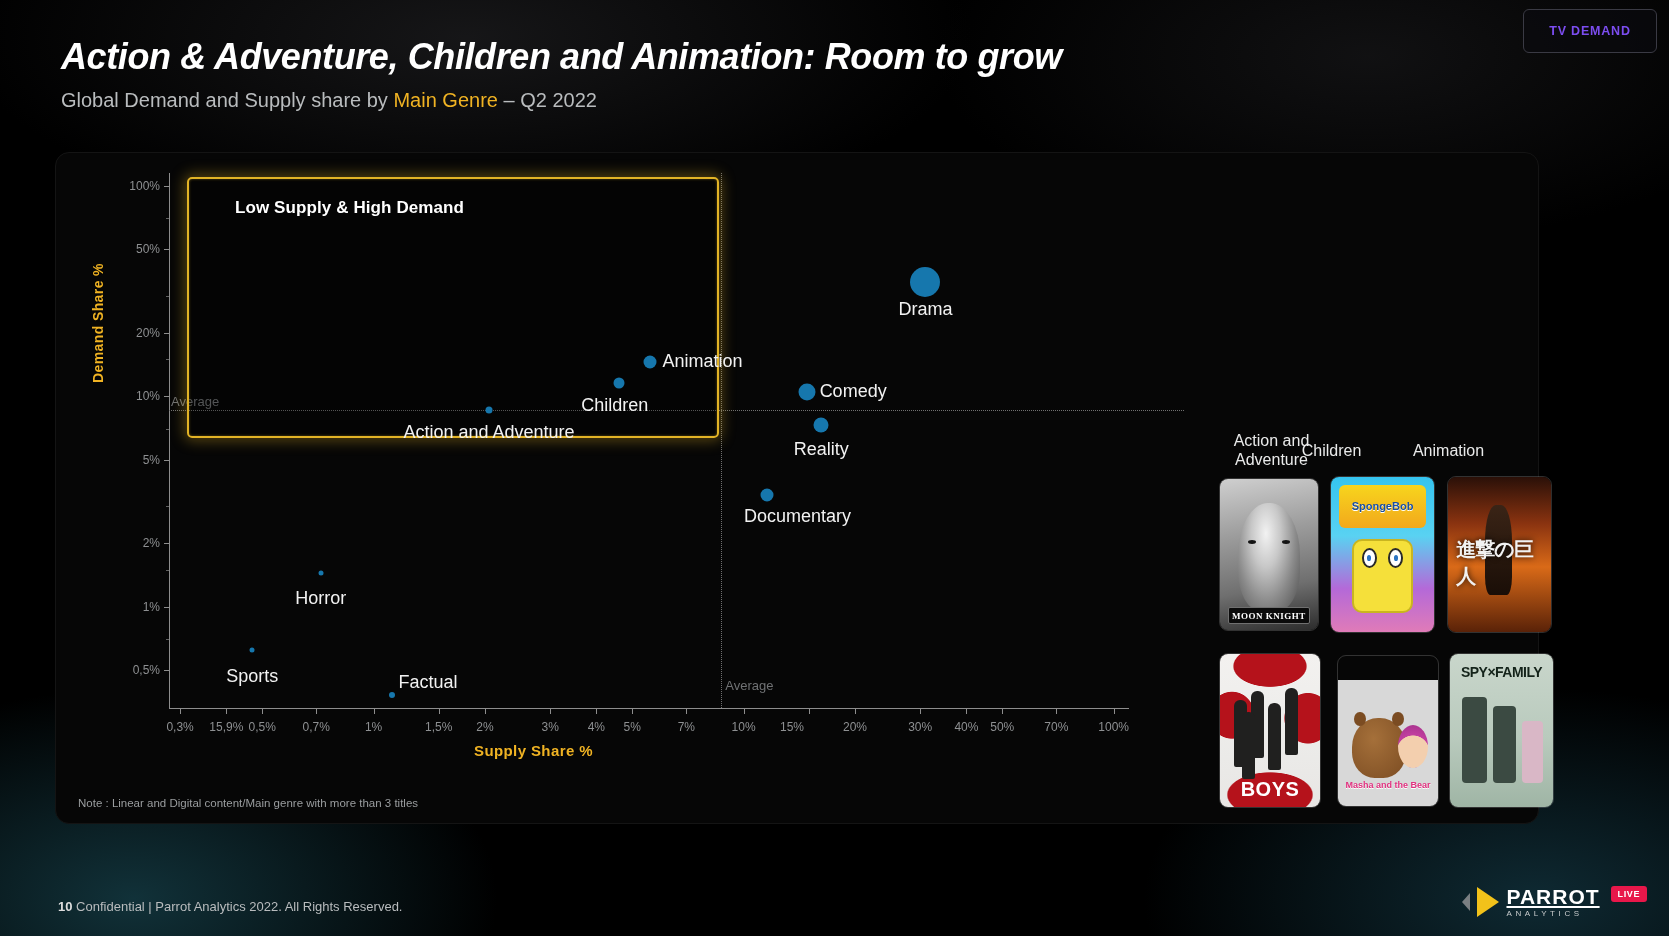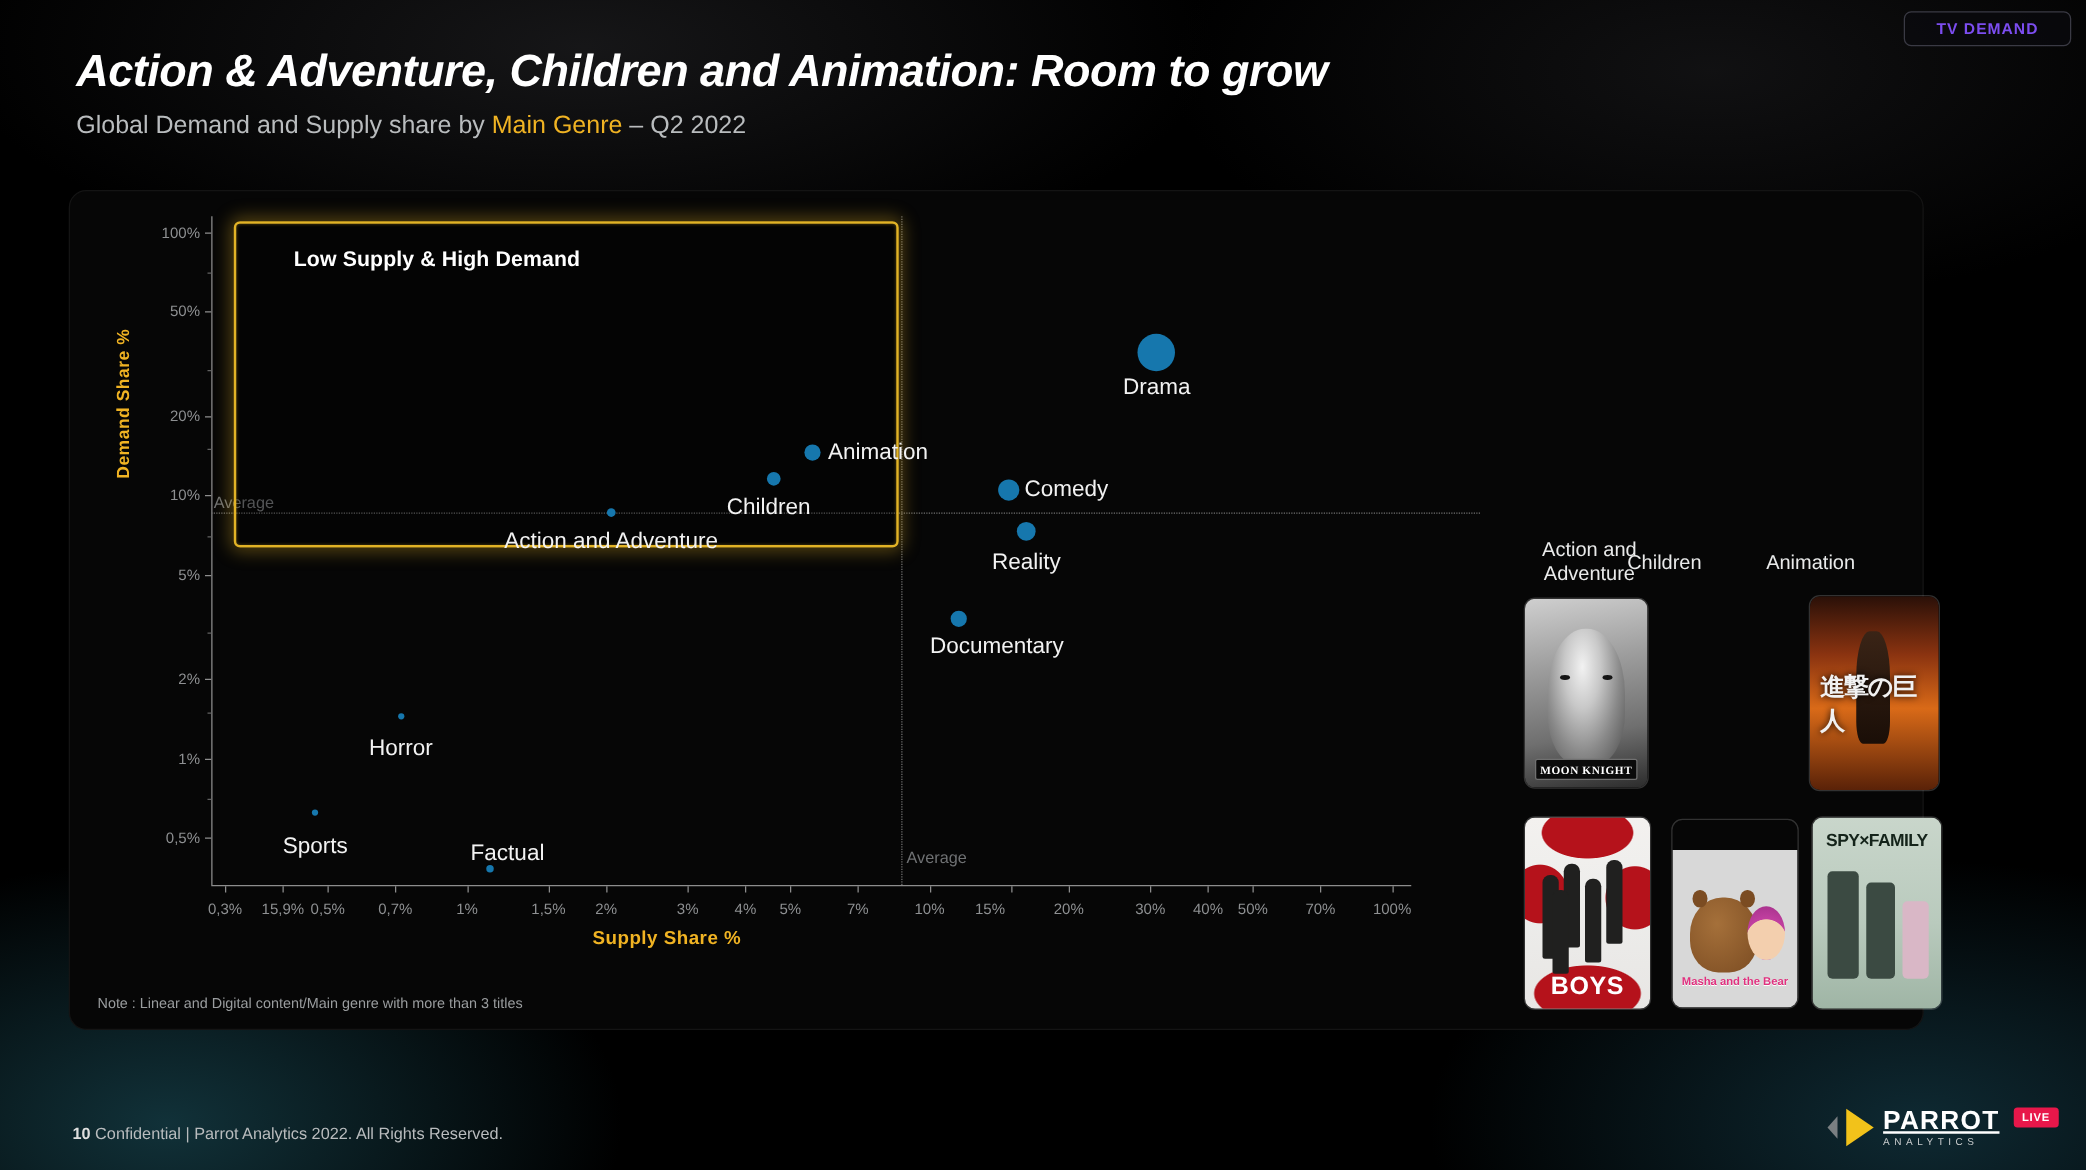--- a/index.html
+++ b/index.html
@@ -15,21 +15,21 @@
     background:
       radial-gradient(ellipse 520px 300px at 8% 96%, rgba(18,52,60,0.95), rgba(0,0,0,0) 70%),
       radial-gradient(ellipse 560px 300px at 92% 96%, rgba(16,46,56,0.9), rgba(0,0,0,0) 70%),
       radial-gradient(ellipse 700px 260px at 28% 4%, rgba(26,26,28,0.85), rgba(0,0,0,0) 72%),
       radial-gradient(ellipse 600px 260px at 82% 6%, rgba(24,24,26,0.7), rgba(0,0,0,0) 72%),
       #000;
   }
   
   .tv-demand {
     position: absolute; top: 9px; right: 12px;
-    width: 134px; height: 28px;
+    width: 134px; height: 44px;
     border: 1px solid #3a3a44; border-radius: 6px;
     display: flex; align-items: center; justify-content: center;
     color: #7c4df0; font-size: 12.5px; font-weight: 700; letter-spacing: 0.8px;
     background: rgba(10,10,14,0.7);
   }
   
   .title {
     position: absolute; left: 61px; top: 36px;
     font-size: 36px; font-weight: 700; font-style: italic;
     color: #ffffff; letter-spacing: -0.4px; white-space: nowrap;
@@ -307,39 +307,52 @@
           <div class="blabel" style="top: 249.008px; left: 319.945px; transform: translateX(-50%);">Action and Adventure</div>
           <div class="bubble" title="Reality" style="left: 652.163px; top: 251.986px; width: 15px; height: 15px; background: rgb(22, 119, 173);"></div>
           <div class="blabel" style="top: 265.986px; left: 652.163px; transform: translateX(-50%);">Reality</div>
           <div class="bubble" title="Documentary" style="left: 598.484px; top: 321.823px; width: 13px; height: 13px; background: rgb(22, 119, 173);"></div>
           <div class="blabel" style="top: 332.823px; left: 628.484px; transform: translateX(-50%);">Documentary</div>
           <div class="bubble" title="Horror" style="left: 151.786px; top: 399.712px; width: 5px; height: 5px; background: rgb(22, 119, 173);"></div>
           <div class="blabel" style="top: 414.712px; left: 151.786px; transform: translateX(-50%);">Horror</div>
           <div class="bubble" title="Sports" style="left: 83.2393px; top: 477.363px; width: 5px; height: 5px; background: rgb(22, 119, 173);"></div>
           <div class="blabel" style="top: 493.363px; left: 83.2393px; transform: translateX(-50%);">Sports</div>
           <div class="bubble" title="Factual" style="left: 222.793px; top: 522.106px; width: 6px; height: 6px; background: rgb(22, 119, 173);"></div>
-          <div class="blabel" style="top: 499.106px; left: 237px; transform: translateX(-50%);">Factual</div>
+          <div class="blabel" style="top: 499.106px; left: 259px; transform: translateX(-50%);">Factual</div>
         </div>
     </div>
 
     <div class="posters" id="posters">
         <div class="pcol-head" style="left: 45px; top: 158px; width: 125px;">Action and Adventure</div>
         <div class="pcol-head" style="left: 105px; top: 168px; width: 125px;">Children</div>
         <div class="pcol-head" style="left: 222px; top: 168px; width: 125px;">Animation</div>
         <div class="poster" title="MOON KNIGHT" style="left: 55px; top: 205px; width: 100px; height: 153px;">
           <div class="inner art-moonknight">
             <div class="mk-figure">
               <div class="mk-eye" style="left:16%"></div>
               <div class="mk-eye" style="right:16%"></div>
             </div>
             <div class="mk-band">
               <div class="ptitle" style="top: 3px;">MOON KNIGHT</div>
             </div>
           </div>
         </div>
+        <div class="poster" title="SpongeBob SquarePants" style="left: 166px; top: 203px; width: 105px; height: 157px;">
+          <div class="inner art-spongebob">
+            <div class="sb-logo">SpongeBob</div>
+            <div class="sb-body">
+              <div class="sb-eye" style="left:14%">
+                <div class="sb-pupil"></div>
+              </div>
+              <div class="sb-eye" style="right:14%">
+                <div class="sb-pupil"></div>
+              </div>
+            </div>
+          </div>
+        </div>
         <div class="poster" title="Attack on Titan" style="left: 283px; top: 203px; width: 105px; height: 157px;">
           <div class="inner art-aot">
             <div class="aot-titan"></div>
             <div class="aot-kanji">進撃の巨人</div>
           </div>
         </div>
         <div class="poster" title="THE BOYS" style="left: 55px; top: 380px; width: 102px; height: 155px;">
           <div class="inner art-theboys">
             <div class="tb-splat"></div>
             <div class="tb-fig" style="left:14%"></div>

